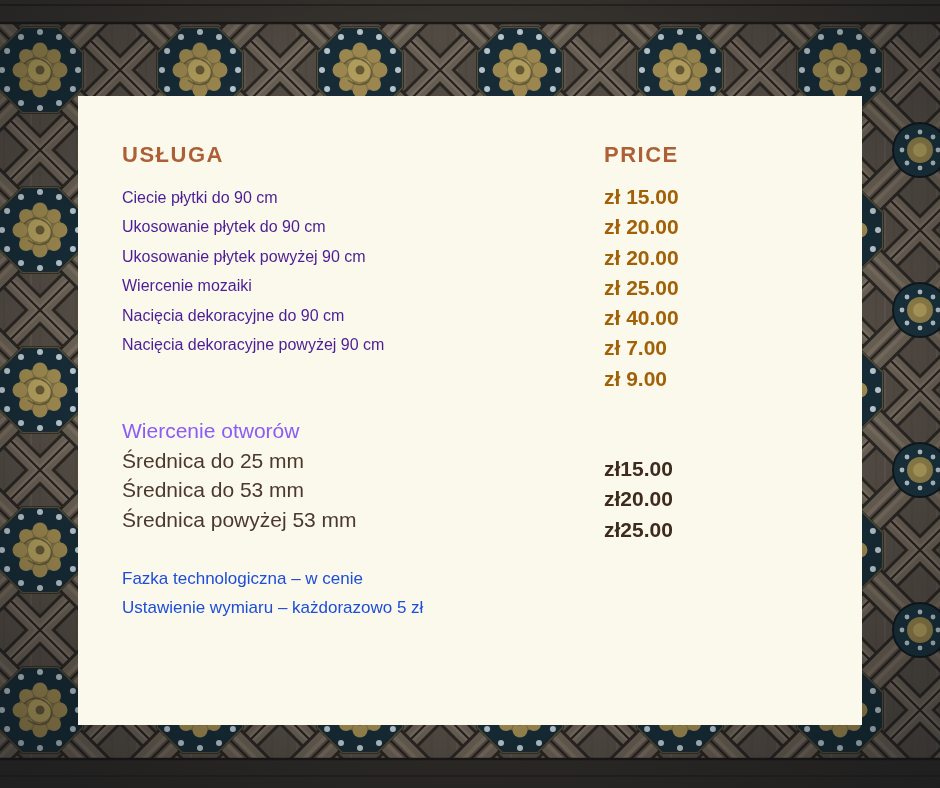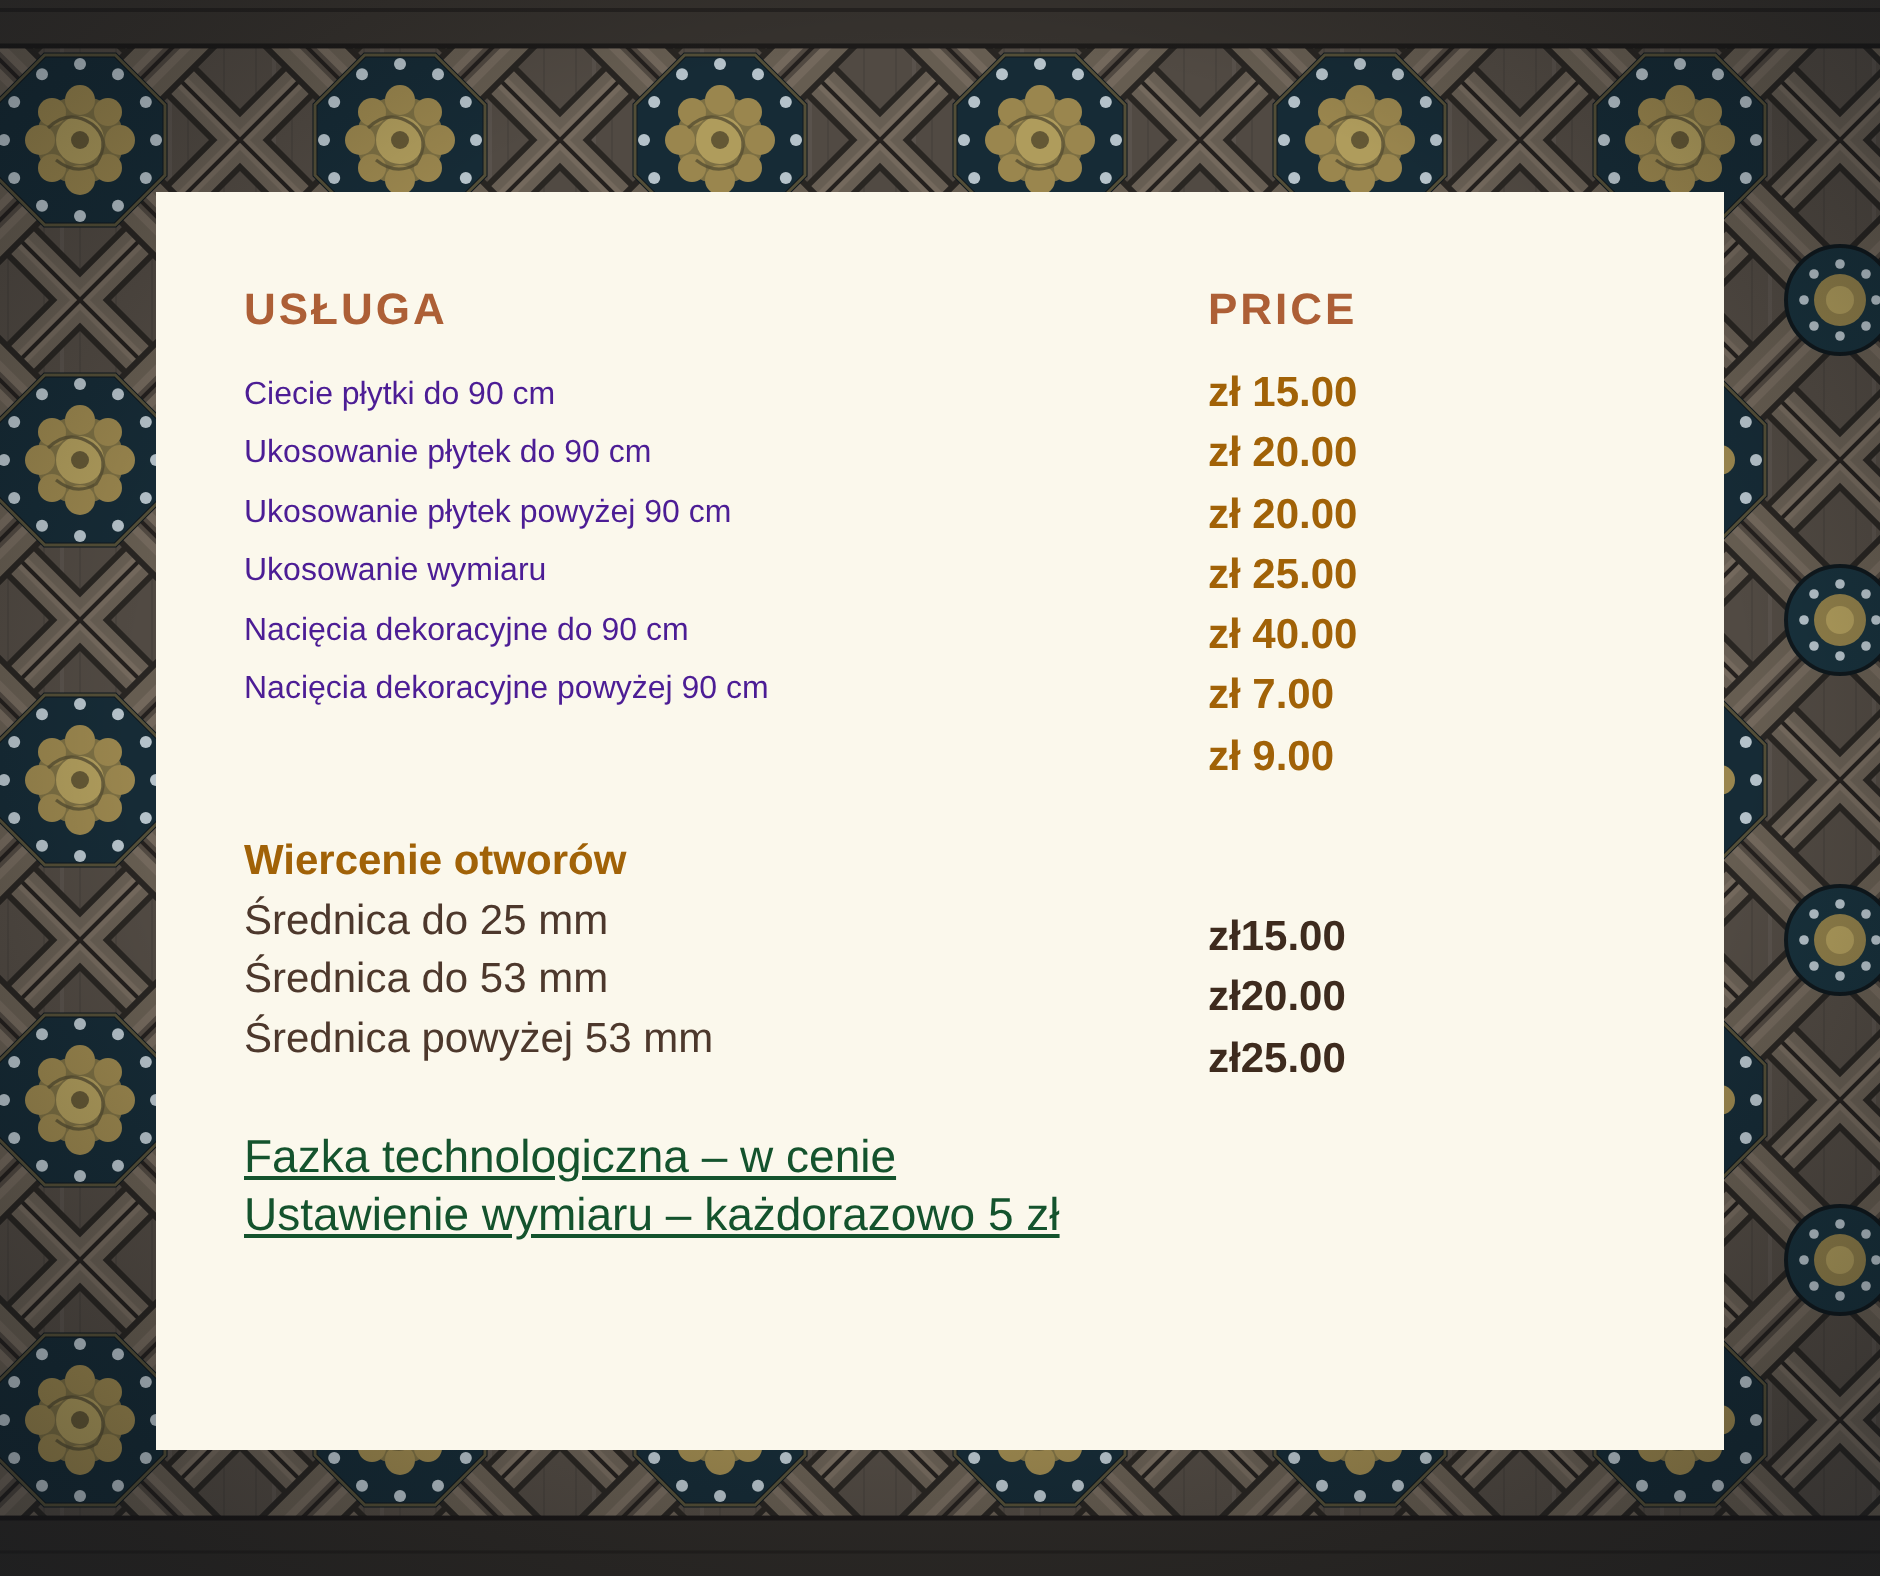--- a/index.html
+++ b/index.html
@@ -48,38 +48,37 @@
     white-space: nowrap;
   }
   .drill-col {
     position: absolute;
     left: 44px; top: 320px;
     font-size: 21px;
     color: #4d382c;
     line-height: 29.7px;
     white-space: nowrap;
   }
-  .drill-head { color: #a16207; font-weight: bold; }
+  .drill-head { color: #8b5cf6; }
   .drill-price-col {
     position: absolute;
     left: 526px; top: 358px;
     font-size: 21px;
     font-weight: bold;
     color: #3e2b1e;
     line-height: 30.3px;
     white-space: nowrap;
   }
   .notes-col {
     position: absolute;
     left: 44px; top: 468px;
-    font-size: 23px;
-    color: #14532d;
+    font-size: 17px;
+    color: #1d4ed8;
     line-height: 29px;
     white-space: nowrap;
-    text-decoration: underline;
   }
 </style>
 </head>
 <body>
 
 <div class="bg-wrap">
   <svg width="940" height="788" viewBox="0 0 940 788" xmlns="http://www.w3.org/2000/svg">
     <defs>
       <pattern id="moor" width="160" height="160" patternUnits="userSpaceOnUse" patternTransform="translate(-40,-10)">
 
@@ -215,21 +214,21 @@
 
 <div class="card">
 
   <div class="col-head head-service">USŁUGA</div>
   <div class="col-head head-price">PRICE</div>
 
   <div class="svc-col">
     <div>Ciecie płytki do 90 cm</div>
     <div>Ukosowanie płytek do 90 cm</div>
     <div>Ukosowanie płytek powyżej 90 cm</div>
-    <div>Ukosowanie wymiaru</div>
+    <div>Wiercenie mozaiki</div>
     <div>Nacięcia dekoracyjne do 90 cm</div>
     <div>Nacięcia dekoracyjne powyżej 90 cm</div>
   </div>
 
   <div class="price-col">
     <div>zł 15.00</div>
     <div>zł 20.00</div>
     <div>zł 20.00</div>
     <div>zł 25.00</div>
     <div>zł 40.00</div>

